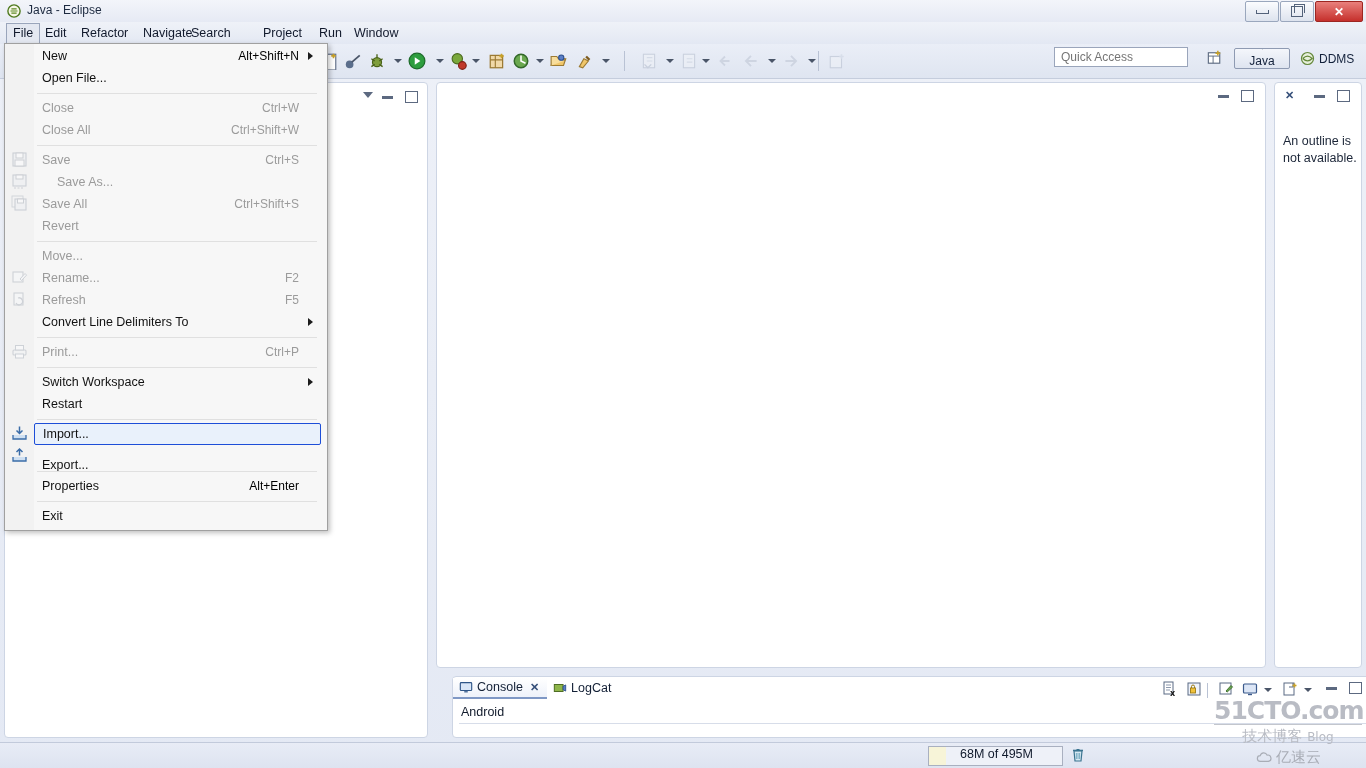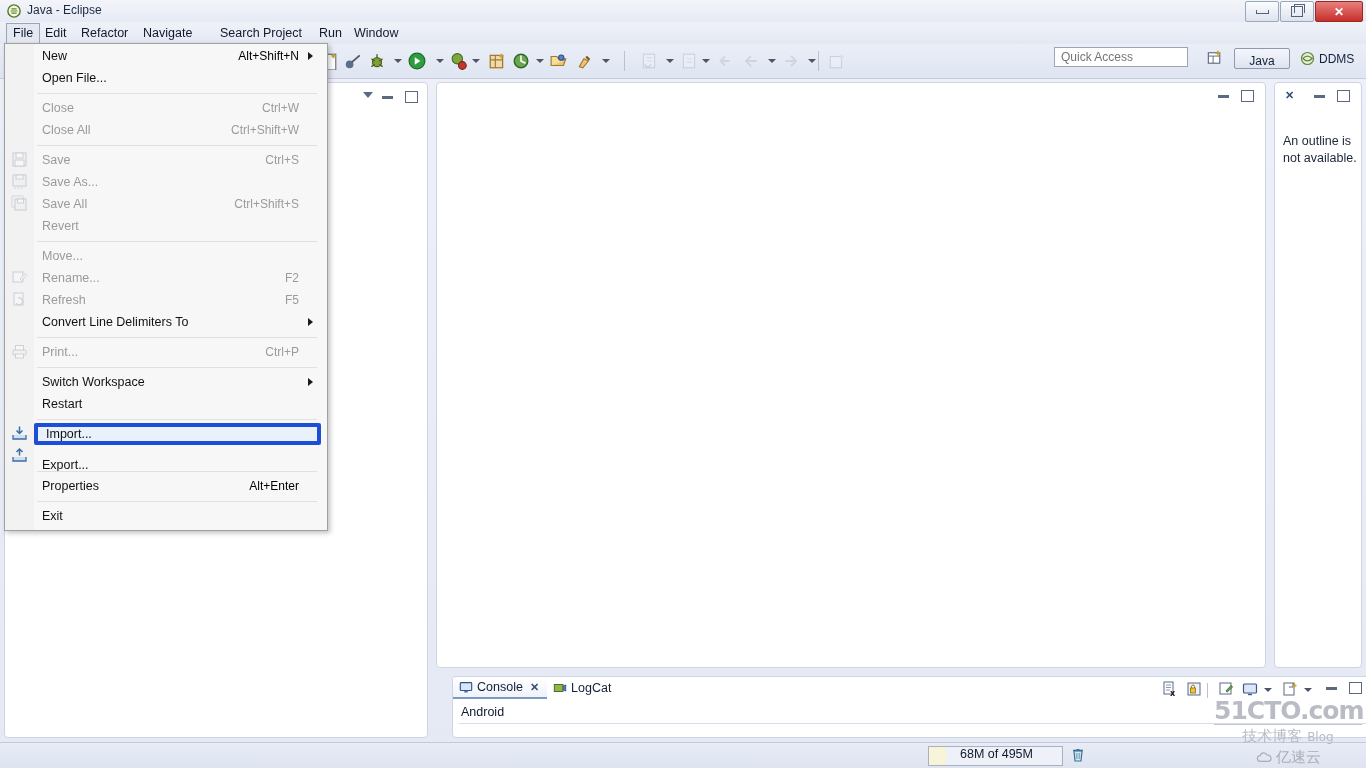--- a/index.html
+++ b/index.html
@@ -210,21 +210,21 @@
     width: 0; height: 0;
     border-top: 4px solid transparent; border-bottom: 4px solid transparent;
     border-left: 5px solid #1c1c1c;
   }
   .dd-item.enabled { color: #121212; }
   .dd-item.enabled .acc { color: #000000; }
   .dd-item.disabled { color: #9b9b9b; }
   .dd-item.disabled .acc { color: #9b9b9b; }
   .dd-item.hover {
     background: #e9f1fb;
-    border: 4px solid #1d4ed8;
+    border: 1px solid #1d4ed8;
     border-radius: 2px;
   }
   .dd-sep {
     position: absolute; left: 32px; width: 280px; height: 1px; background: #e0e0e0;
   }
   .dd-icon {
     position: absolute; left: 6px; width: 17px; height: 17px;
   }
 
   
@@ -275,21 +275,21 @@
         </div>
       <div class="winbtn close">✕</div>
     </div>
   </div>
 
   <div class="menubar" id="menubar">
       <div class="menu-item active" style="left: 6px;">File</div>
       <div class="menu-item" style="left: 38px;">Edit</div>
       <div class="menu-item" style="left: 74px;">Refactor</div>
       <div class="menu-item" style="left: 136px;">Navigate</div>
-      <div class="menu-item" style="left: 213px;">Search</div>
+      <div class="menu-item" style="left: 184px;">Search</div>
       <div class="menu-item" style="left: 256px;">Project</div>
       <div class="menu-item" style="left: 312px;">Run</div>
       <div class="menu-item" style="left: 347px;">Window</div>
       <div class="menu-item" style="left: 433px; margin-top: 24px;">Help</div>
     </div>
 
   <div class="toolbar" id="toolbar">
       <svg class="tb-icon" viewBox="0 0 16 16" style="left: 320px;">
         <rect x="2" y="2" width="12" height="14" fill="#fff" stroke="#6b7890" stroke-width="1.1"></rect>
         <text x="3" y="13" font-size="9" fill="#2f6b2f" font-family="DejaVu Sans">J</text>
@@ -500,21 +500,21 @@
         </svg>
         <div class="dd-item disabled" style="top: 105px; left: 29px;">
           <span class="lbl">Save</span>
           <span class="acc">Ctrl+S</span>
         </div>
         <svg class="dd-icon" viewBox="0 0 17 17" style="top: 129px; opacity: 0.65;">
           <rect x="2" y="2" width="13" height="11" fill="#eef0f3" stroke="#b9bec6" stroke-width="1.1"></rect>
           <rect x="5" y="2" width="7" height="4" fill="#fbfbfc" stroke="#b9bec6" stroke-width="1"></rect>
           <path d="M3 15 h2 M6.5 15 h2 M10 15 h2" stroke="#b9bec6" stroke-width="1.2"></path>
         </svg>
-        <div class="dd-item disabled" style="top: 127px; left: 29px;">
+        <div class="dd-item disabled" style="top: 127px; left: 44px;">
           <span class="lbl">Save As...</span>
         </div>
         <svg class="dd-icon" viewBox="0 0 17 17" style="top: 151px; opacity: 0.65;">
           <rect x="1" y="1" width="11" height="11" fill="#f2f3f5" stroke="#c2c7ce" stroke-width="1"></rect>
           <rect x="4" y="4" width="11" height="11" fill="#eef0f3" stroke="#b9bec6" stroke-width="1.1"></rect>
           <rect x="6.5" y="4" width="6" height="4" fill="#fbfbfc" stroke="#b9bec6" stroke-width="1"></rect>
         </svg>
         <div class="dd-item disabled" style="top: 149px; left: 29px;">
           <span class="lbl">Save All</span>
           <span class="acc">Ctrl+Shift+S</span>

